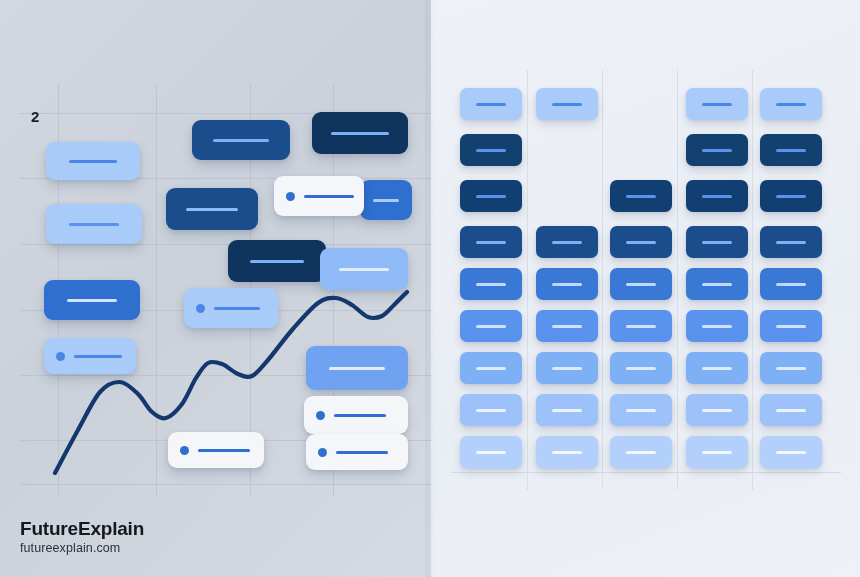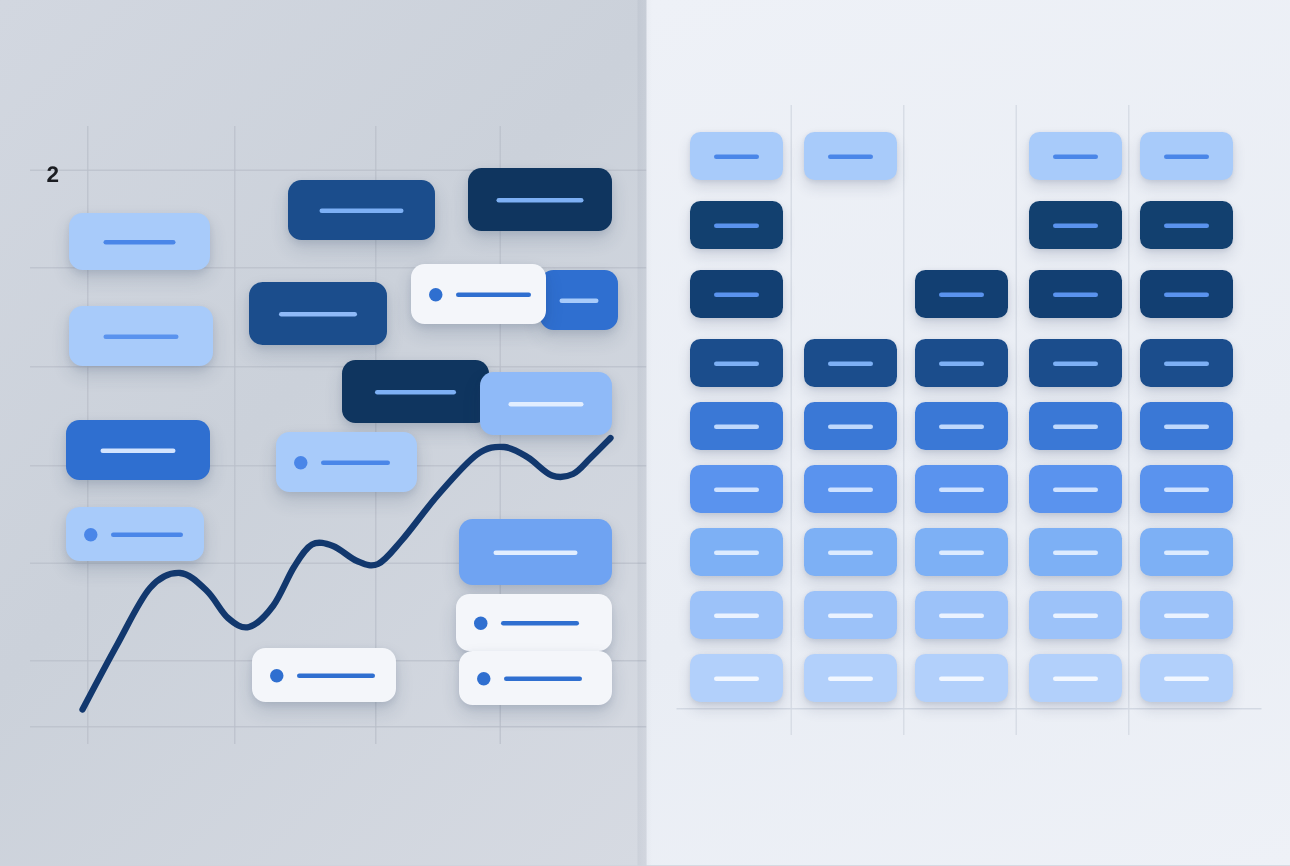--- a/index.html
+++ b/index.html
@@ -286,14 +286,18 @@
           <span class="bar" style="width: 30px; background: rgb(234, 242, 255);"></span>
         </div>
         <div class="rcard" style="left: 329px; top: 436px; width: 62px; height: 32px; background: rgb(178, 208, 251);">
           <span class="bar" style="width: 30px; background: rgb(242, 247, 255);"></span>
         </div>
       </div>
   </div>
 
   <div class="panel-seam"></div>
 
+  <div class="brand">
+    <div class="brand-title">FutureExplain</div>
+    <div class="brand-url">futureexplain.com</div>
+  </div>
 
 </div>
 
 </body></html>

